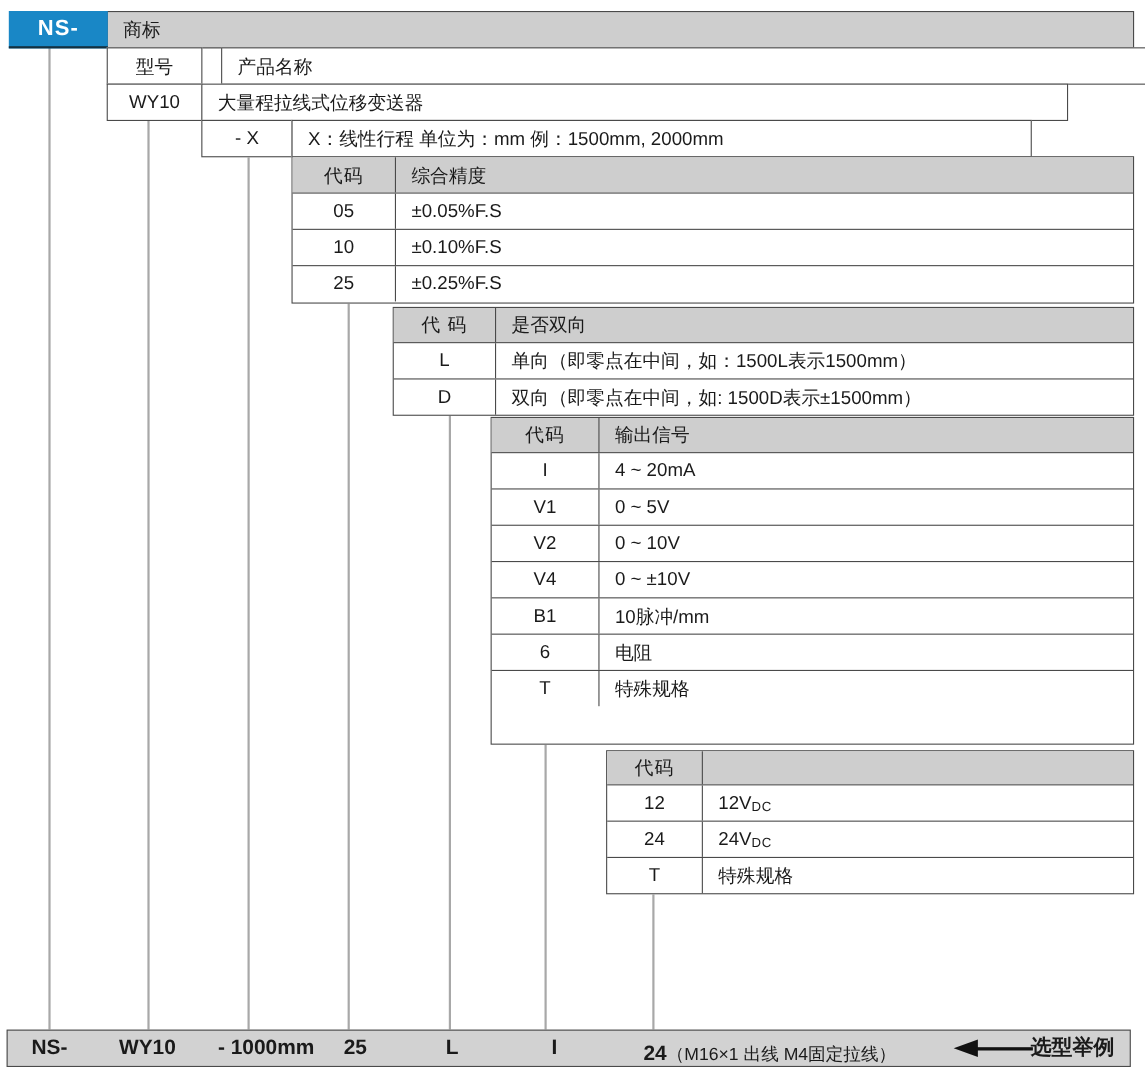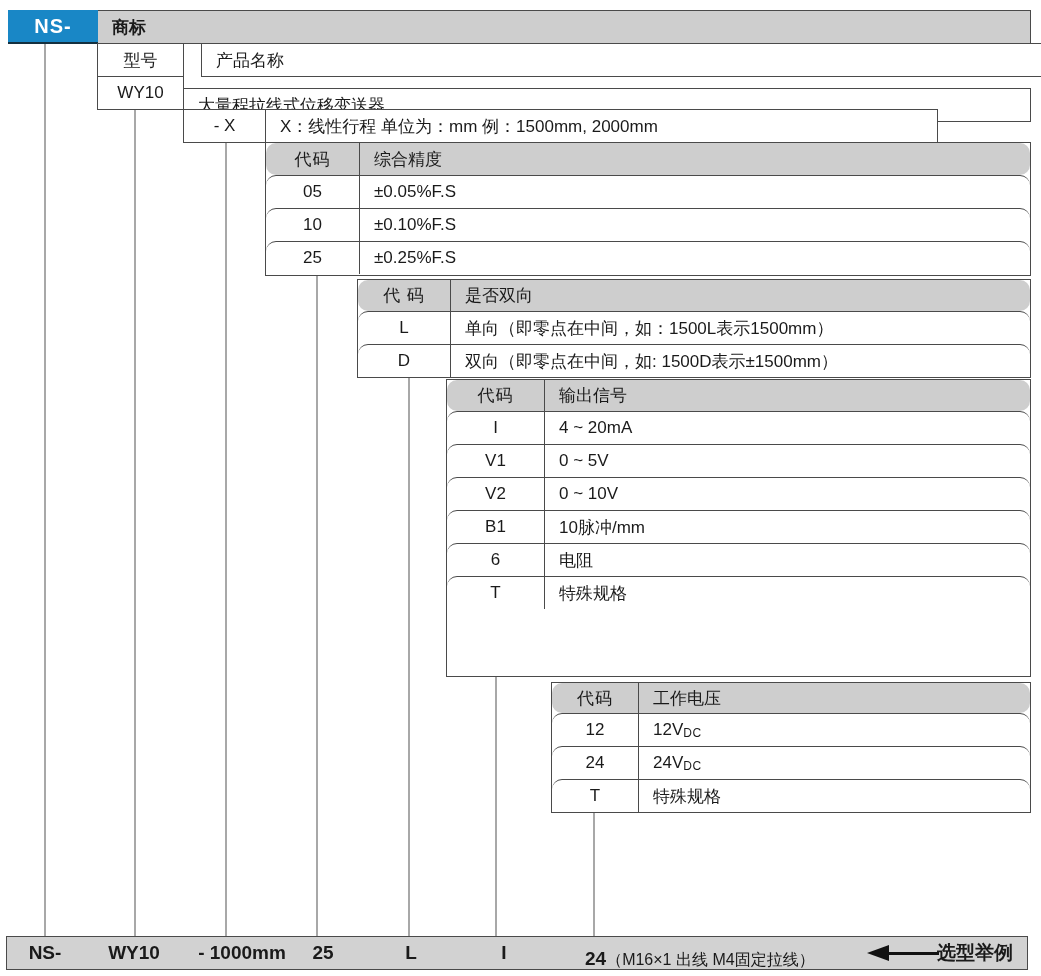--- a/index.html
+++ b/index.html
@@ -14,30 +14,30 @@
   html,body{margin:0;padding:0;background:#ffffff;}
   body{font-family:"Liberation Sans","DejaVu Sans",sans-serif;color:var(--ink);}
   .canvas{position:relative;width:1041px;height:976px;background:#ffffff;overflow:hidden;}
 
   
   .vline{position:absolute;width:2px;background:var(--line-gray);}
 
   
   .cell{position:absolute;box-sizing:border-box;border:1px solid var(--border-dark);
         background:#ffffff;font-size:17px;display:flex;align-items:center;}
-  .cell.gray{background:var(--header-gray);font-weight:bold;}
+  .cell.gray{background:var(--header-gray);}
   .cell.center{justify-content:center;}
   .cell.pad{padding-left:14px;}
   .blue-box{position:absolute;box-sizing:border-box;background:var(--accent-blue);
         border-bottom:2px solid #14303f;color:#ffffff;font-weight:bold;font-size:20px;
         display:flex;align-items:center;justify-content:center;letter-spacing:1px;}
 
   
   .ctable{position:absolute;box-sizing:border-box;border:1px solid var(--border-dark);background:#fff;}
-  .ctable .trow{display:flex;box-sizing:border-box;height:33px;border-top:1px solid var(--border-dark);border-radius:10px;}
+  .ctable .trow{display:flex;box-sizing:border-box;height:33px;border-top:1px solid var(--border-dark);}
   .ctable .trow.head{border-top:none;background:var(--header-gray);}
   .ctable .tcode{box-sizing:border-box;border-right:1px solid var(--border-dark);
         display:flex;align-items:center;justify-content:center;font-size:17px;flex:0 0 auto;}
   .ctable .tlabel{flex:1;display:flex;align-items:center;padding-left:14px;font-size:17px;}
   .ctable .head .tcode{letter-spacing:1px;}
   .sub-dc{font-size:12px;align-self:center;padding-top:5px;letter-spacing:0.5px;}
 
   
   .exbar{position:absolute;left:6px;top:936px;width:1022px;height:34px;box-sizing:border-box;
         background:var(--bar-gray);border:1px solid var(--border-dark);}
@@ -67,21 +67,21 @@
   <div class="vline" style="left:495px;top:677px;height:259px"></div>
   <div class="vline" style="left:593px;top:813px;height:123px"></div>
 
   <div class="cell gray pad" style="left:97px;top:10px;width:934px;height:34px">商标</div>
   <div class="blue-box" style="left:8px;top:10px;width:90px;height:34px">NS-</div>
 
   <div class="cell center" style="left:97px;top:43px;width:87px;height:34px">型号</div>
   <div class="cell pad" style="left:201px;top:43px;width:848px;height:34px">产品名称</div>
 
   <div class="cell center" style="left:97px;top:76px;width:87px;height:34px">WY10</div>
-  <div class="cell pad" style="left:183px;top:88px;width:848px;height:34px">大量程拉线式位移变送器</div>
+  <div class="cell pad" style="left:183px;top:76px;width:788px;height:34px">大量程拉线式位移变送器</div>
 
   <div class="cell center" style="left:183px;top:109px;width:83px;height:34px">- X</div>
   <div class="cell pad" style="left:265px;top:109px;width:673px;height:34px">X：线性行程 单位为：mm 例：1500mm, 2000mm</div>
 
   <div class="ctable" style="left:265px;top:142px;width:766px;height:134px">
     <div class="trow head" style="height:32px">
       <div class="tcode" style="width:94px">代码</div>
       <div class="tlabel">综合精度</div>
     </div>
     <div class="trow">
@@ -124,37 +124,40 @@
     </div>
     <div class="trow">
       <div class="tcode" style="width:98px">V1</div>
       <div class="tlabel">0 ~ 5V</div>
     </div>
     <div class="trow">
       <div class="tcode" style="width:98px">V2</div>
       <div class="tlabel">0 ~ 10V</div>
     </div>
     <div class="trow">
+      <div class="tcode" style="width:98px">V4</div>
+      <div class="tlabel">0 ~ ±10V</div>
+    </div>
+    <div class="trow">
       <div class="tcode" style="width:98px">B1</div>
       <div class="tlabel">10脉冲/mm</div>
     </div>
     <div class="trow">
       <div class="tcode" style="width:98px">6</div>
       <div class="tlabel">电阻</div>
     </div>
     <div class="trow">
       <div class="tcode" style="width:98px">T</div>
       <div class="tlabel">特殊规格</div>
     </div>
   </div>
 
   <div class="ctable" style="left:551px;top:682px;width:480px;height:131px">
     <div class="trow head" style="height:30px">
       <div class="tcode" style="width:87px">代码</div>
-      <div class="tlabel">工作电压</div>
     </div>
     <div class="trow">
       <div class="tcode" style="width:87px">12</div>
       <div class="tlabel">
         <span>12V</span>
           <span class="sub-dc">DC</span>
       </div>
     </div>
     <div class="trow">
       <div class="tcode" style="width:87px">24</div>

